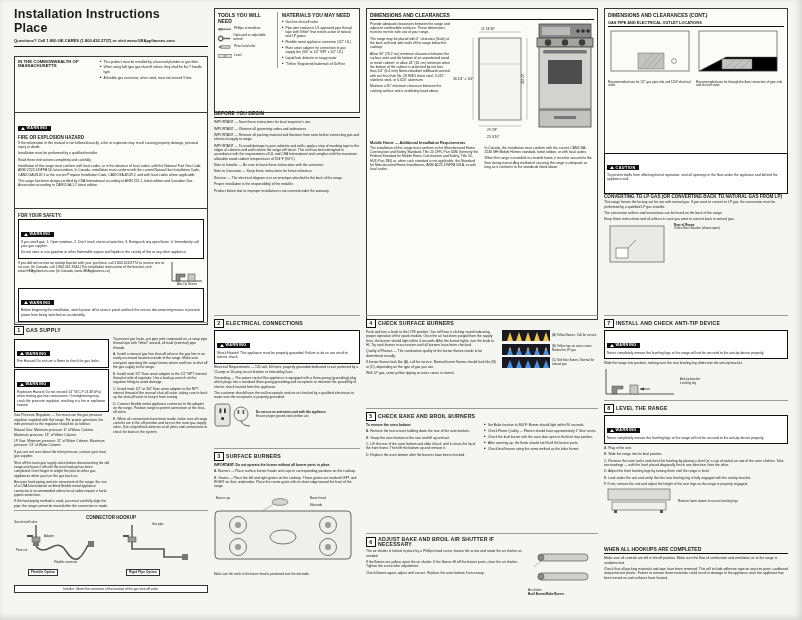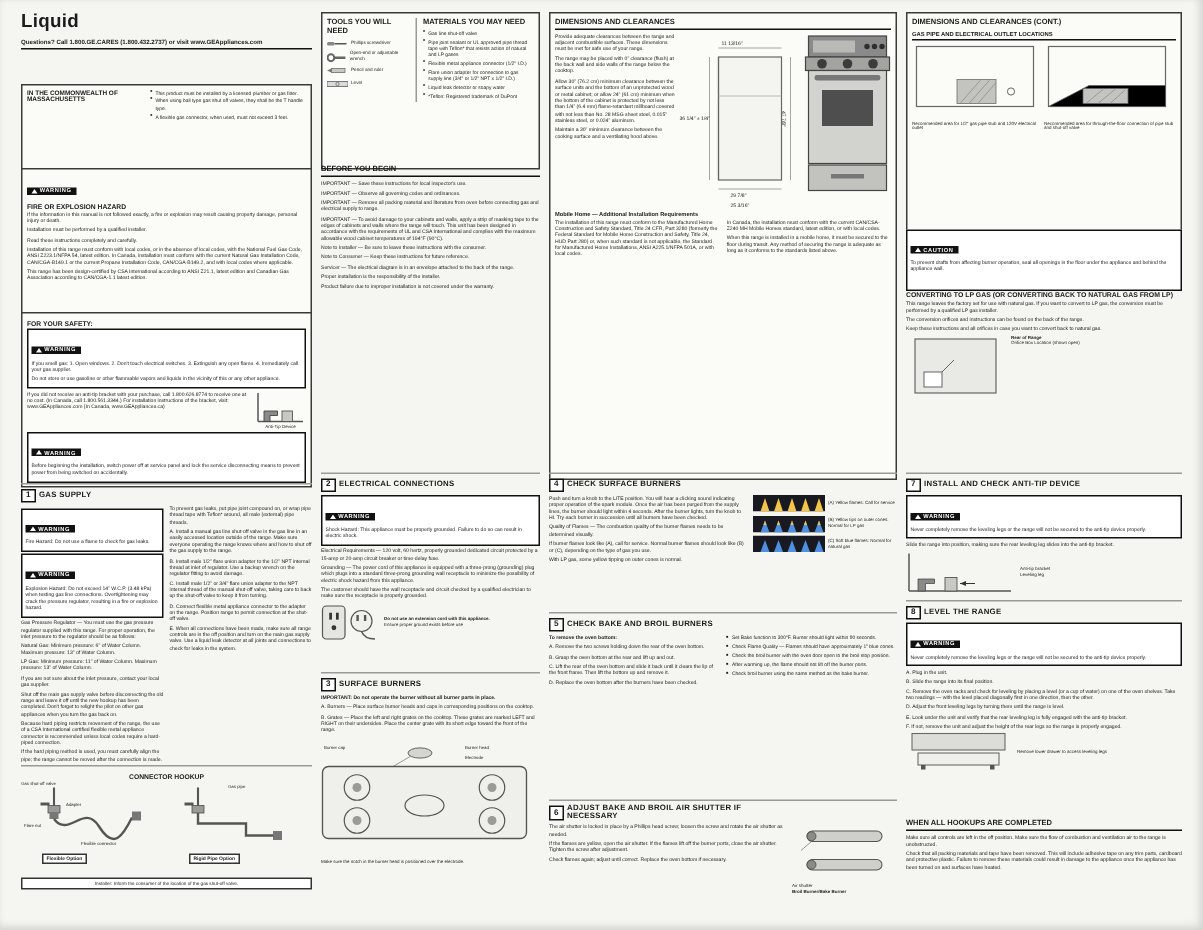--- a/index.html
+++ b/index.html
@@ -52,21 +52,22 @@
   svg{display:block;}
 </style>
 </head>
 <body>
 
 <div class="page">
 
   <div class="col" id="colA">
 
     <div class="sec" style="top:0;height:46px">
-      <div class="title">Liquid</div>
+      <div class="title">Installation Instructions</div>
+      <div class="title">Place</div>
       <div class="questions">Questions? Call 1.800.GE.CARES (1.800.432.2737) or visit www.GEAppliances.com</div>
     </div>
 
     <div class="sec box" style="top:48px;height:52px">
       <div class="massflex">
         <div class="masstitle">IN THE COMMONWEALTH OF MASSACHUSETTS</div>
         <div class="massitems">
             <div class="li">This product must be installed by a licensed plumber or gas fitter.</div>
             <div class="li">When using ball type gas shut off valves, they shall be the T handle type.</div>
             <div class="li">A flexible gas connector, when used, must not exceed 3 feet.</div>

